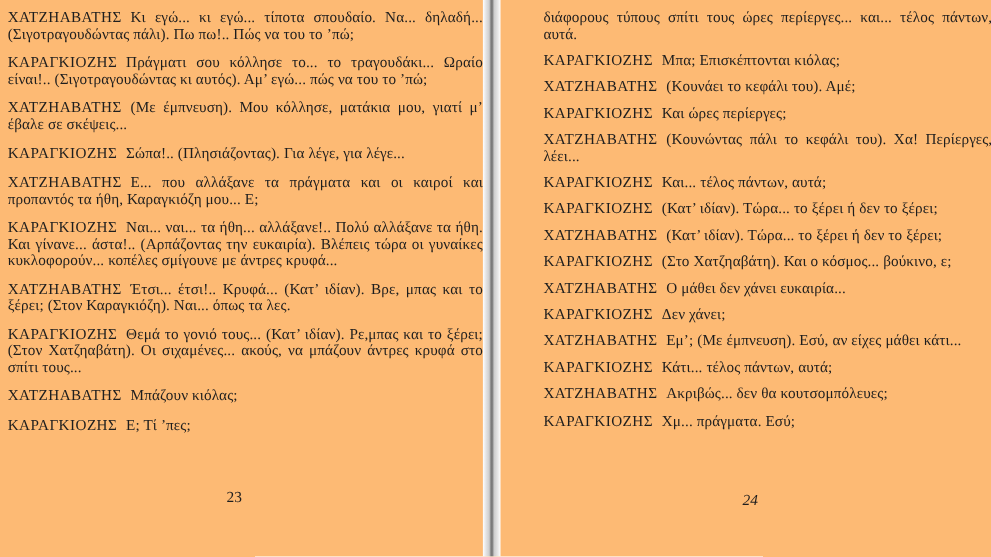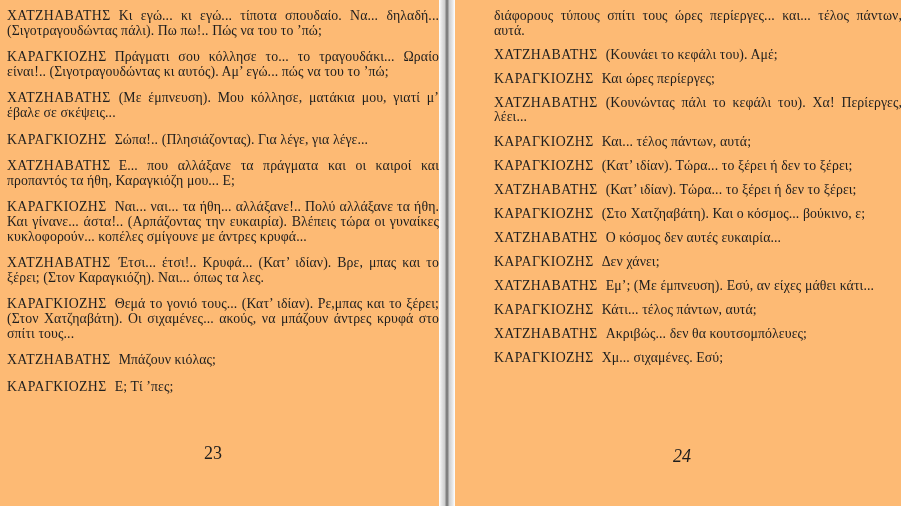--- a/index.html
+++ b/index.html
@@ -51,21 +51,21 @@
   }
   .page--right .para { margin-bottom: 9.5px; }
   .speaker {
     margin-right: 8px;
     letter-spacing: 0.4px;
     white-space: nowrap;
   }
   .folio {
     position: absolute;
     text-align: center;
-    font-size: 18px;
+    font-size: 14px;
     line-height: 14px;
   }
   .folio--left  { left: 7px;  top: 446px; width: 412px; }
   .folio--right { left: 478px; top: 449px; width: 408px; font-style: italic; }
 </style>
 </head>
 <body>
 
 <div class="spread">
 
@@ -79,31 +79,32 @@
     <p class="para"><span class="speaker">ΧΑΤΖΗΑΒΑΤΗΣ</span><span class="speech">Έτσι... έτσι!.. Κρυφά... (Κατ’ ιδίαν). Βρε, μπας και το ξέρει; (Στον Καραγκιόζη). Ναι... όπως τα λες.</span></p>
     <p class="para"><span class="speaker">ΚΑΡΑΓΚΙΟΖΗΣ</span><span class="speech">Θεμά το γονιό τους... (Κατ’ ιδίαν). Ρε,μπας και το ξέρει; (Στον Χατζηαβάτη). Οι σιχαμένες... ακούς, να μπάζουν άντρες κρυφά στο σπίτι τους...</span></p>
     <p class="para"><span class="speaker">ΧΑΤΖΗΑΒΑΤΗΣ</span><span class="speech">Μπάζουν κιόλας;</span></p>
     <p class="para"><span class="speaker">ΚΑΡΑΓΚΙΟΖΗΣ</span><span class="speech">Ε; Τί ’πες;</span></p>
   </div>
 
   <div class="spine"></div>
 
   <div class="page page--right">
     <p class="para"><span class="speech">διάφορους τύπους σπίτι τους ώρες περίεργες... και... τέλος πάντων, αυτά.</span></p>
+    <p class="para"><span class="speaker">ΚΑΡΑΓΚΙΟΖΗΣ</span><span class="speech">Μπα; Επισκέπτονται κιόλας;</span></p>
     <p class="para"><span class="speaker">ΧΑΤΖΗΑΒΑΤΗΣ</span><span class="speech">(Κουνάει το κεφάλι του). Αμέ;</span></p>
     <p class="para"><span class="speaker">ΚΑΡΑΓΚΙΟΖΗΣ</span><span class="speech">Και ώρες περίεργες;</span></p>
     <p class="para"><span class="speaker">ΧΑΤΖΗΑΒΑΤΗΣ</span><span class="speech">(Κουνώντας πάλι το κεφάλι του). Χα! Περίεργες, λέει...</span></p>
     <p class="para"><span class="speaker">ΚΑΡΑΓΚΙΟΖΗΣ</span><span class="speech">Και... τέλος πάντων, αυτά;</span></p>
     <p class="para"><span class="speaker">ΚΑΡΑΓΚΙΟΖΗΣ</span><span class="speech">(Κατ’ ιδίαν). Τώρα... το ξέρει ή δεν το ξέρει;</span></p>
     <p class="para"><span class="speaker">ΧΑΤΖΗΑΒΑΤΗΣ</span><span class="speech">(Κατ’ ιδίαν). Τώρα... το ξέρει ή δεν το ξέρει;</span></p>
     <p class="para"><span class="speaker">ΚΑΡΑΓΚΙΟΖΗΣ</span><span class="speech">(Στο Χατζηαβάτη). Και ο κόσμος... βούκινο, ε;</span></p>
-    <p class="para"><span class="speaker">ΧΑΤΖΗΑΒΑΤΗΣ</span><span class="speech">Ο κόσμος δεν αυτές ευκαιρία...</span></p>
+    <p class="para"><span class="speaker">ΧΑΤΖΗΑΒΑΤΗΣ</span><span class="speech">Ο μάθει δεν χάνει ευκαιρία...</span></p>
     <p class="para"><span class="speaker">ΚΑΡΑΓΚΙΟΖΗΣ</span><span class="speech">Δεν χάνει;</span></p>
     <p class="para"><span class="speaker">ΧΑΤΖΗΑΒΑΤΗΣ</span><span class="speech">Εμ’; (Με έμπνευση). Εσύ, αν είχες μάθει κάτι...</span></p>
     <p class="para"><span class="speaker">ΚΑΡΑΓΚΙΟΖΗΣ</span><span class="speech">Κάτι... τέλος πάντων, αυτά;</span></p>
     <p class="para"><span class="speaker">ΧΑΤΖΗΑΒΑΤΗΣ</span><span class="speech">Ακριβώς... δεν θα κουτσομπόλευες;</span></p>
-    <p class="para"><span class="speaker">ΚΑΡΑΓΚΙΟΖΗΣ</span><span class="speech">Χμ... σιχαμένες. Εσύ;</span></p>
+    <p class="para"><span class="speaker">ΚΑΡΑΓΚΙΟΖΗΣ</span><span class="speech">Χμ... πράγματα. Εσύ;</span></p>
   </div>
 
   <div class="folio folio--left">23</div>
   <div class="folio folio--right">24</div>
 
 </div>
 
 </body></html>

